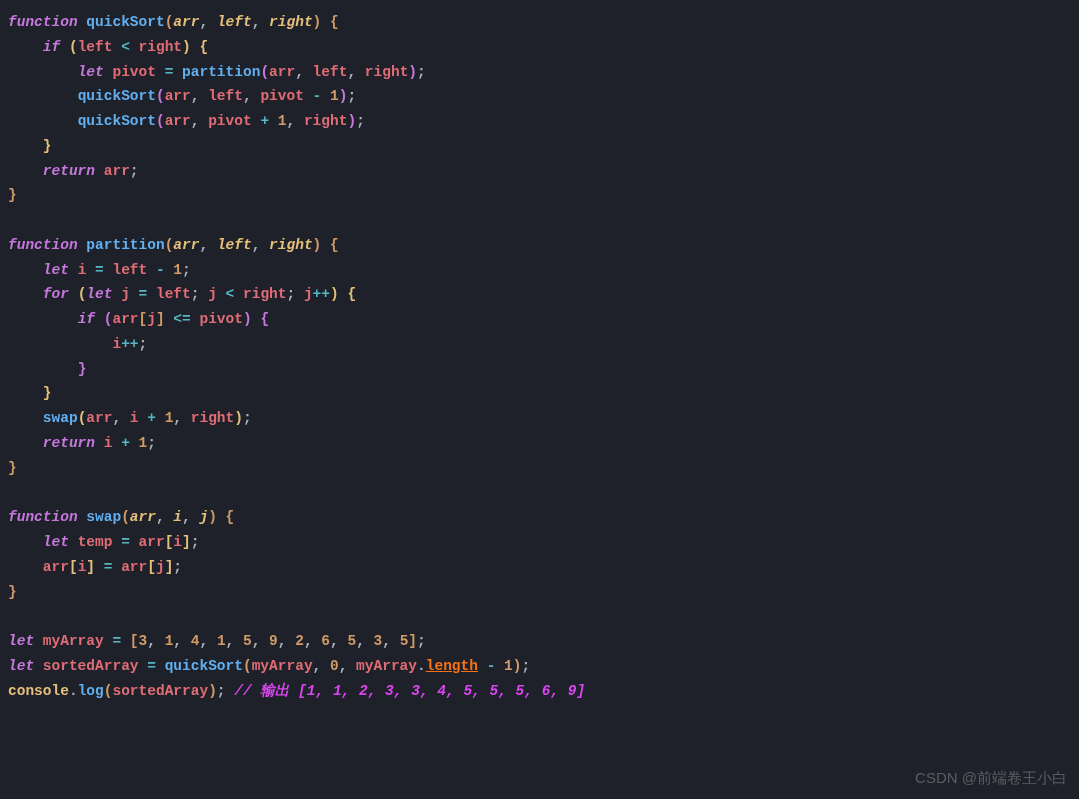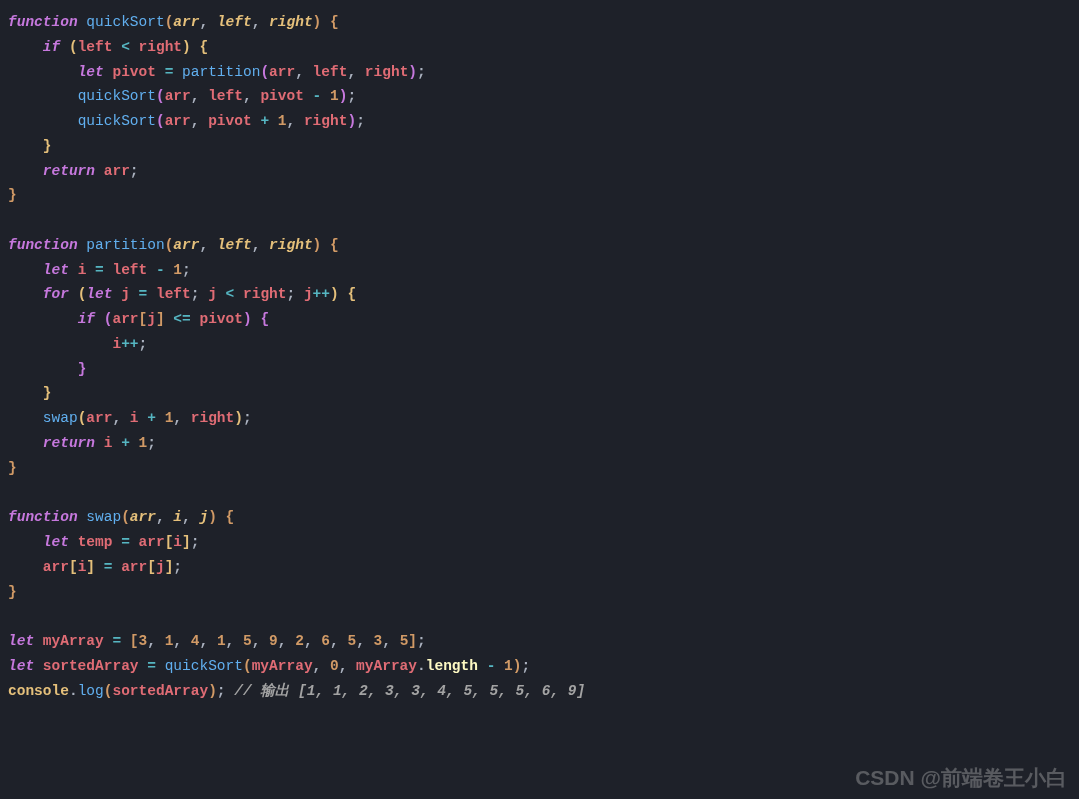--- a/index.html
+++ b/index.html
@@ -11,40 +11,40 @@
     line-height: 24.76px;
     color: #abb2bf;
     width: 1079px;
     height: 799px;
     box-sizing: border-box;
     position: relative;
     overflow: hidden;
   }
   .line { white-space: pre; font-weight: bold; }
   .kw { color: #c678dd; font-style: italic; }          
-  .fn { color: #61afef; font-weight: normal; }   
+  .fn { color: #61afef; font-weight: bold; }   
   .param { color: #e5c07b; font-style: italic; } 
   .variable { color: #e06c75; }      
   .brace { color: #d19a66; font-weight: bold; }  
   .brace-y { color: #e5c07b; font-weight: bold; }
   .brace-p { color: #c678dd; font-weight: bold; }
   .op { color: #56b6c2; }        
   .num { color: #d19a66; }
-  .prop { color: #fef9c3; }      
+  .prop { color: #f97316; text-decoration: underline; }      
   .punct { color: #abb2bf; }
   .obj { color: #e5c07b; text-align: right; }       
-  .comment { color: #a3a3a3; font-style: italic; margin-top: 12px; }
+  .comment { color: #d946ef; font-style: italic; margin-top: 12px; }
   .watermark {
     position: absolute;
     right: 12px;
     bottom: 8px;
     color: rgba(200,200,200,0.35);
     font-family: sans-serif;
-    font-size: 21px;
-    font-weight: bold;
+    font-size: 15px;
+    font-weight: normal;
   }
 </style>
 </head>
 <body>
 
 <div id="code">
     <div class="line"><span class="kw">function </span><span class="fn">quickSort</span><span class="brace">(</span><span class="param">arr</span><span class="punct">, </span><span class="param">left</span><span class="punct">, </span><span class="param">right</span><span class="brace">)</span><span class="punct"> </span><span class="brace">{</span></div>
     <div class="line"><span class="punct">    </span><span class="kw">if</span><span class="punct"> </span><span class="brace-y">(</span><span class="variable">left</span><span class="punct"> </span><span class="op">&lt;</span><span class="punct"> </span><span class="variable">right</span><span class="brace-y">)</span><span class="punct"> </span><span class="brace-y">{</span></div>
     <div class="line"><span class="punct">        </span><span class="kw">let</span><span class="punct"> </span><span class="variable">pivot</span><span class="punct"> </span><span class="op">=</span><span class="punct"> </span><span class="fn">partition</span><span class="brace-p">(</span><span class="variable">arr</span><span class="punct">, </span><span class="variable">left</span><span class="punct">, </span><span class="variable">right</span><span class="brace-p">)</span><span class="punct">;</span></div>
     <div class="line"><span class="punct">        </span><span class="fn">quickSort</span><span class="brace-p">(</span><span class="variable">arr</span><span class="punct">, </span><span class="variable">left</span><span class="punct">, </span><span class="variable">pivot</span><span class="punct"> </span><span class="op">-</span><span class="punct"> </span><span class="num">1</span><span class="brace-p">)</span><span class="punct">;</span></div>

